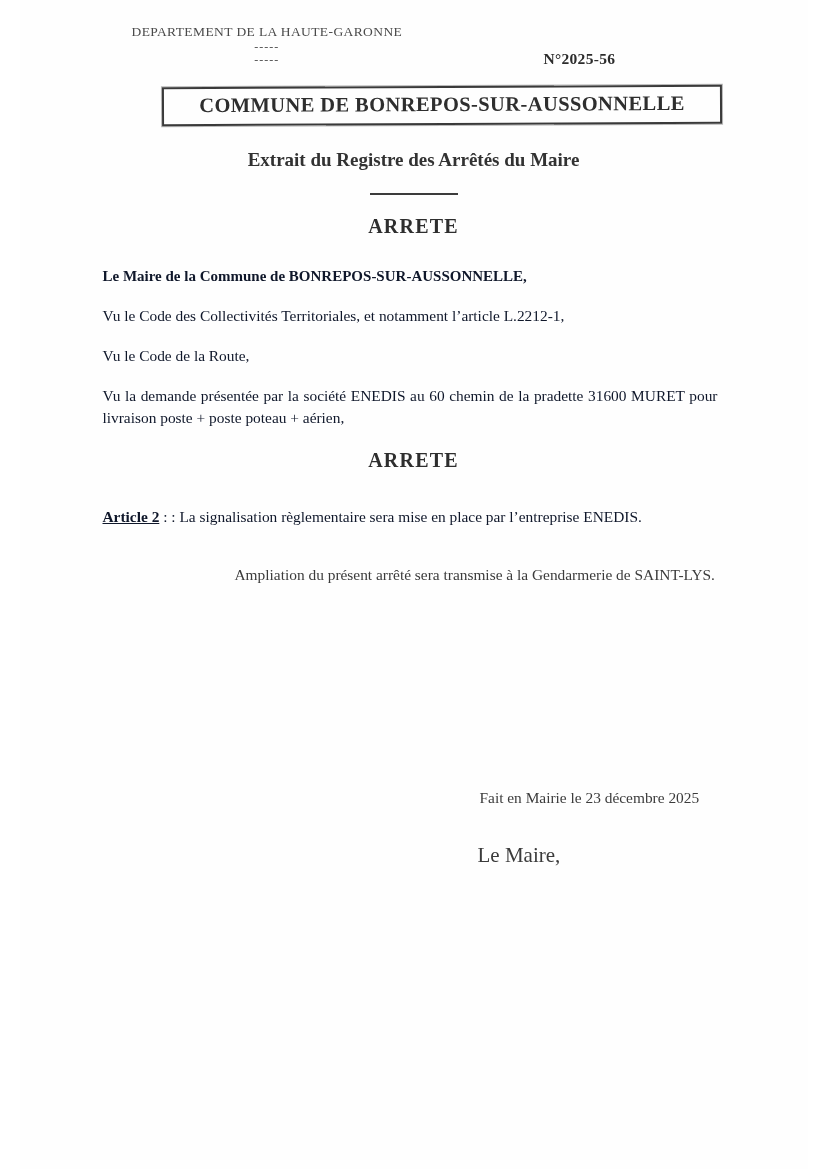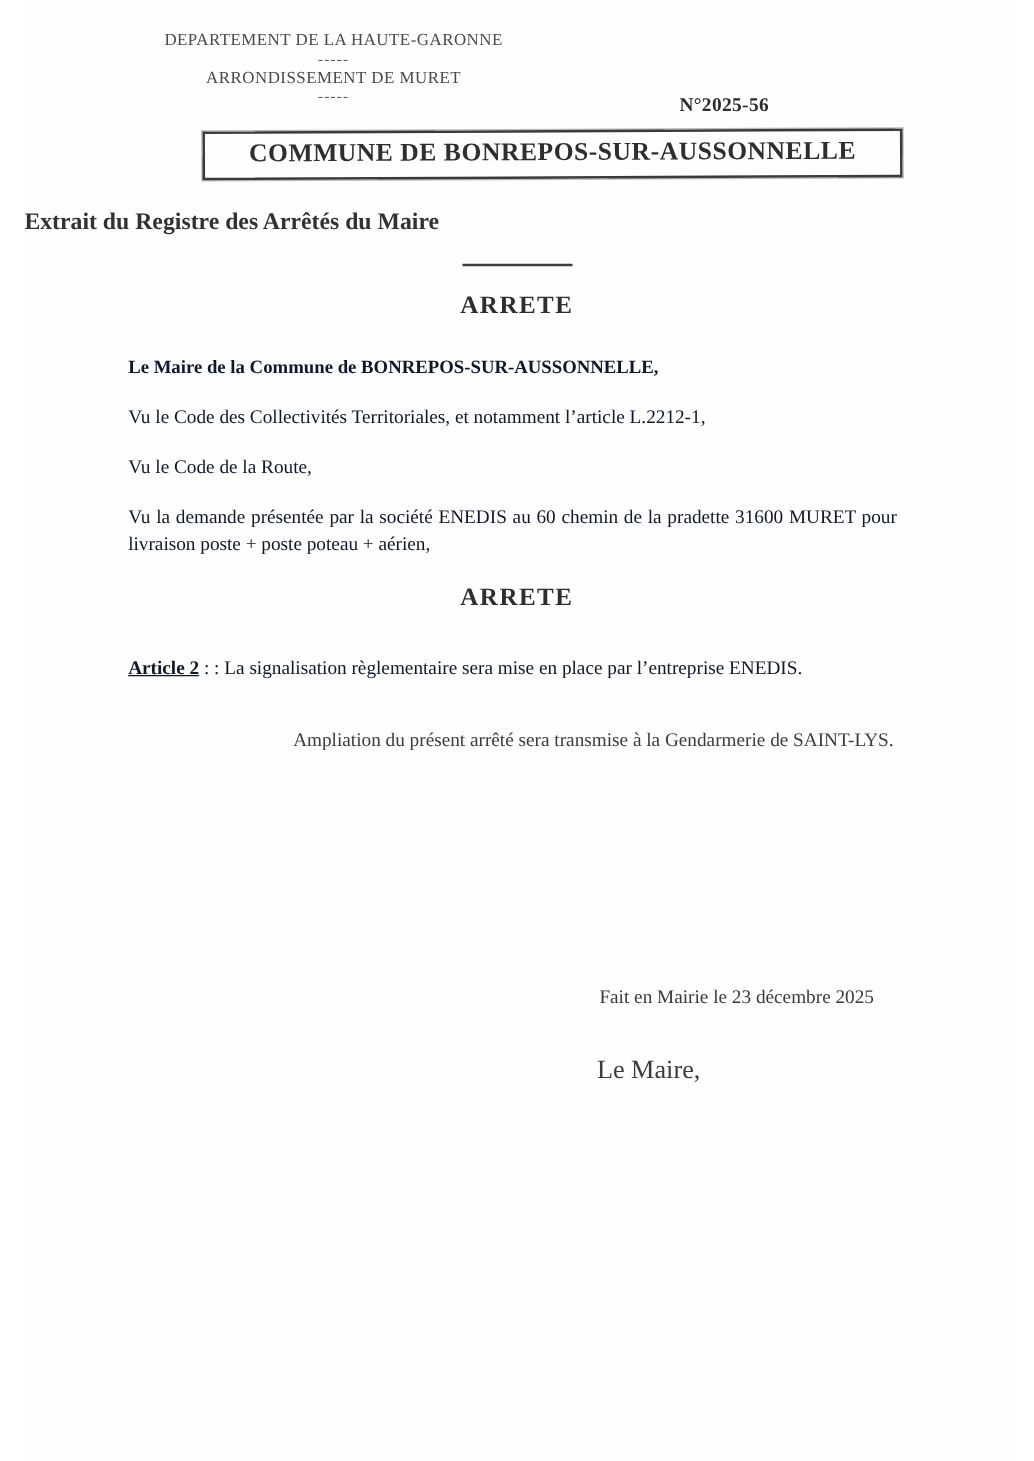--- a/index.html
+++ b/index.html
@@ -18,38 +18,39 @@
     display:inline-block;
     margin:24px 0 0 112px;
     text-align:center;
     font-size:13.5px;
     letter-spacing:0.4px;
     color:#4a4a4a;
   }
   .head-left .hl-line{ margin-bottom:1px; }
   .dashes{ font-size:12px; letter-spacing:1px; color:#555; line-height:1.1; }
   .doc-number{
-    position:absolute; top:76px; left:524px;
+    position:absolute; top:50px; left:524px;
     font-weight:bold; font-size:15.5px; color:#2c2c2c;
     letter-spacing:0.3px;
   }
   
   .commune-box{
     margin:18px 0 0 142px;
     width:560px;
     border:2.5px solid #3a3a3a;
     box-shadow:0 0 0 1px rgba(60,60,60,0.35);
     text-align:center;
     padding:5px 0 7px;
     transform:rotate(-0.25deg);
   }
   .commune-box span{
     font-size:20.5px; font-weight:bold; letter-spacing:0.4px; color:#2e2e2e;
   }
   .subtitle{
+    text-align:center;
     margin-top:24px;
     font-size:19px; font-weight:bold; color:#323232;
   }
   .rule{
     width:88px;
     border-top:2px solid #3c3c3c;
     margin:22px auto 0;
   }
   .section-heading{
     text-align:center;
@@ -91,21 +92,20 @@
 </style>
 </head>
 <body>
 
 <div class="page">
 
   
   <div class="head-left">
     <div class="hl-line">DEPARTEMENT DE LA HAUTE-GARONNE</div>
     <div class="dashes">-----</div>
-    <div class="hl-line">ARRONDISSEMENT DE MURET</div>
     <div class="dashes">-----</div>
   </div>
 
   <div class="doc-number">N°2025-56</div>
 
   
   <div class="commune-box">
     <span>COMMUNE DE BONREPOS-SUR-AUSSONNELLE</span>
   </div>
 

